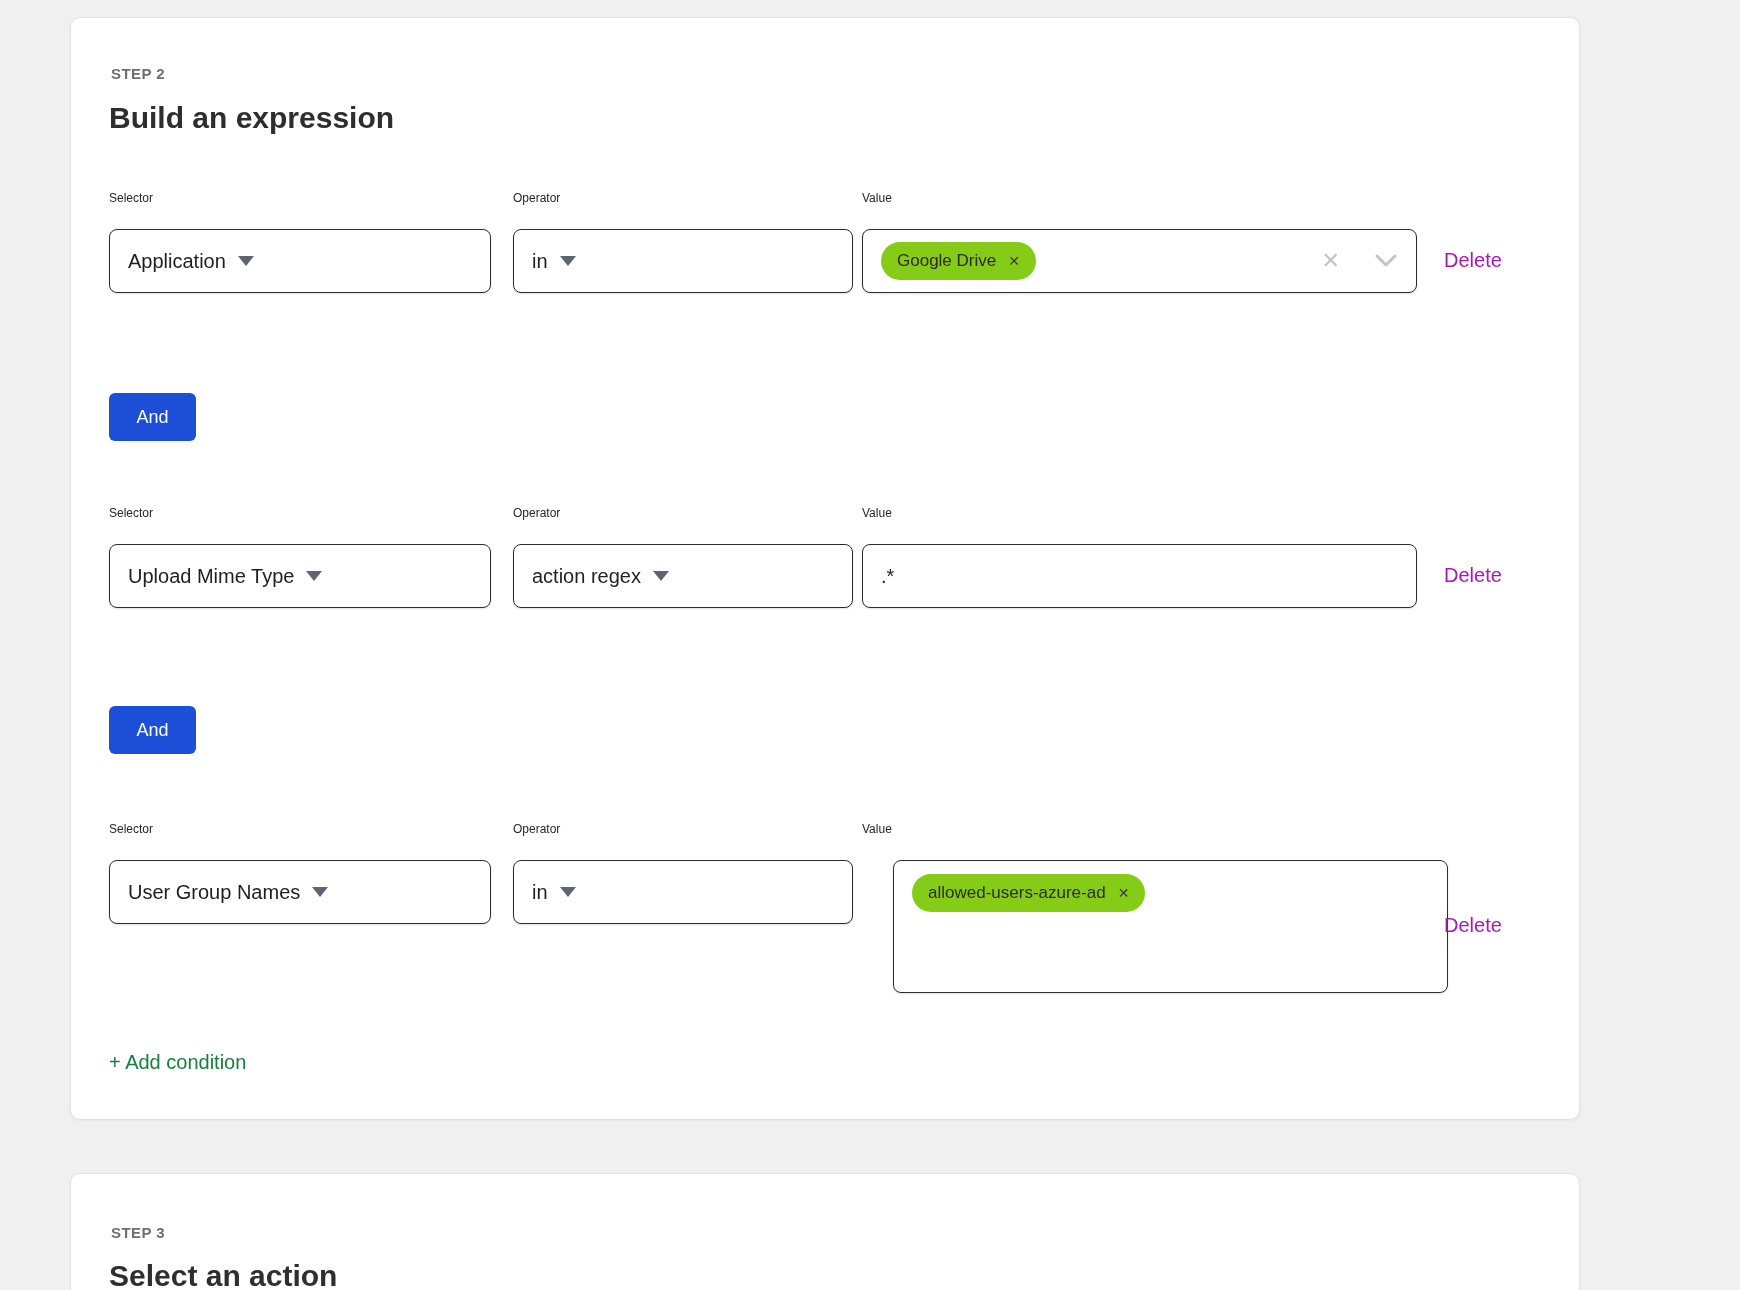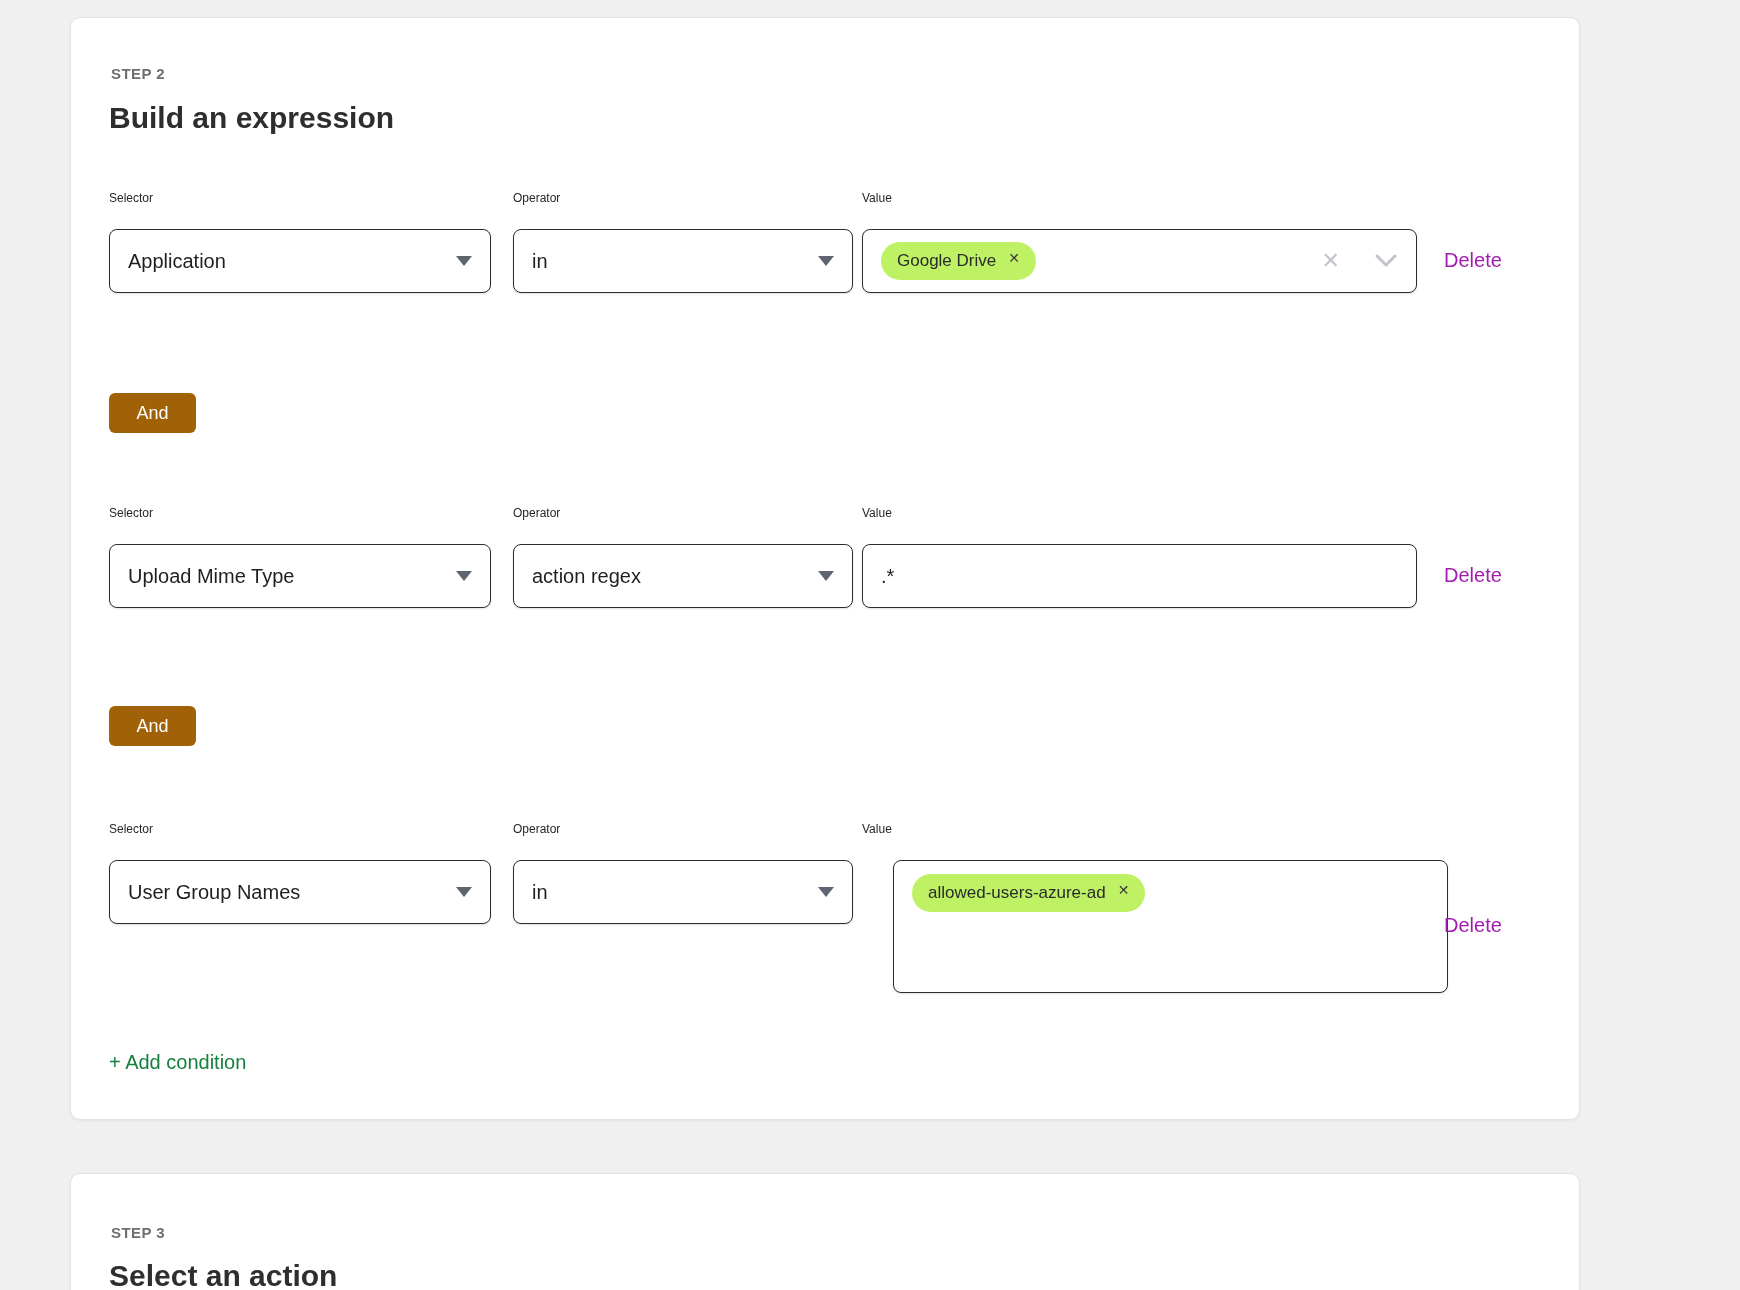--- a/index.html
+++ b/index.html
@@ -33,44 +33,44 @@
   .col-value    { left:791px; width:555px; }
   .col-delete   { left:1373px; width:90px; }
   .field-label { font-size:12px; color:#262626; height:24px; }
   .control {
     margin-top:14px; height:64px; width:100%;
     border:1px solid #2d2d2d; border-radius:8px; background:#fff;
     display:flex; align-items:center; padding:0 18px;
     font-size:20px; color:#1f1f1f;
     box-shadow:0 1px 2px rgba(0,0,0,.12);
   }
-  .select { justify-content:space-between; cursor:pointer; }
+  .select { cursor:pointer; }
   .caret {
     width:0; height:0; border-left:8px solid transparent; border-right:8px solid transparent;
     border-top:10px solid #5f6570; margin-left:12px; flex:none;
   }
   .tags-box { gap:0; }
   .tags-box .spacer { flex:1; }
   .pill {
-    background:#bef264; border-radius:999px; padding:9px 16px;
-    font-size:17px; color:#2b2b2b; display:inline-flex; gap:12px;
+    background:#84cc16; border-radius:999px; padding:9px 16px;
+    font-size:17px; color:#2b2b2b; display:inline-flex; align-items:center; gap:12px;
     white-space:nowrap;
   }
   .pill .x {
     font-size:14px; font-weight:bold; color:#3a3a3a; cursor:pointer; line-height:1;
   }
   .clear-x { color:#c1c5ca; font-size:22px; font-weight:bold; cursor:pointer; line-height:1; }
   .chev { margin-left:34px; cursor:pointer; display:flex; align-items:center; }
   .value-tall { height:133px; align-items:flex-start; padding-top:13px;margin-left:31px; }
   .delete-link {
     position:absolute; left:0; font-size:20px; color:#a21caf; cursor:pointer; text-decoration:none;
   }
   .and-btn {
-    position:absolute; left:38px; width:87px; height:40px;
-    background:#a16207; color:#ffffff; font-size:18px;
+    position:absolute; left:38px; width:87px; height:48px;
+    background:#1d4ed8; color:#ffffff; font-size:18px;
     border:none; border-radius:6px; cursor:pointer;
     display:flex; align-items:center; justify-content:center;
     font-family:inherit;
   }
   .add-condition {
     position:absolute; left:38px; top:1033px;
     font-size:20px; color:#15803d; cursor:pointer; text-decoration:none;
   }
 </style>
 </head>

